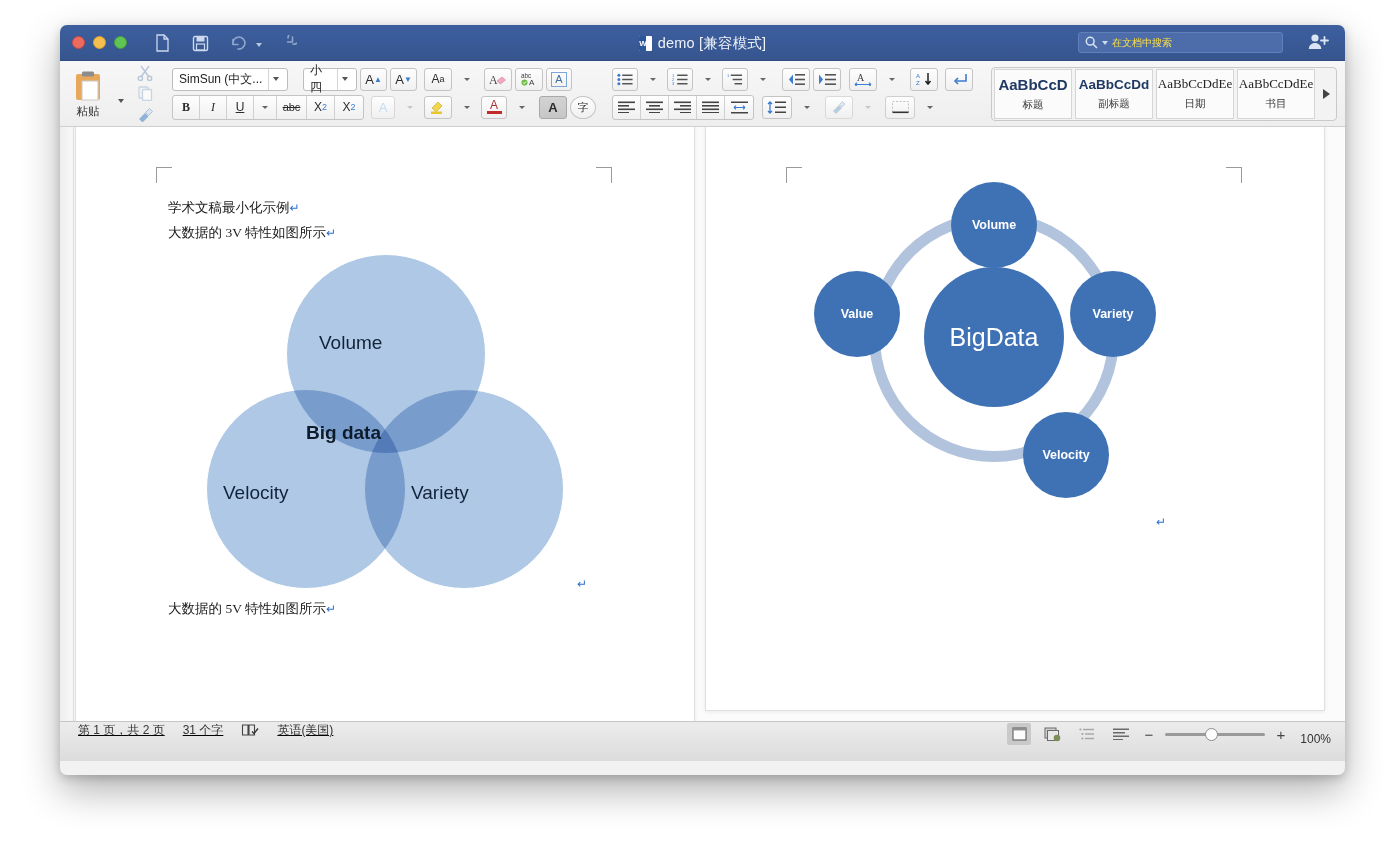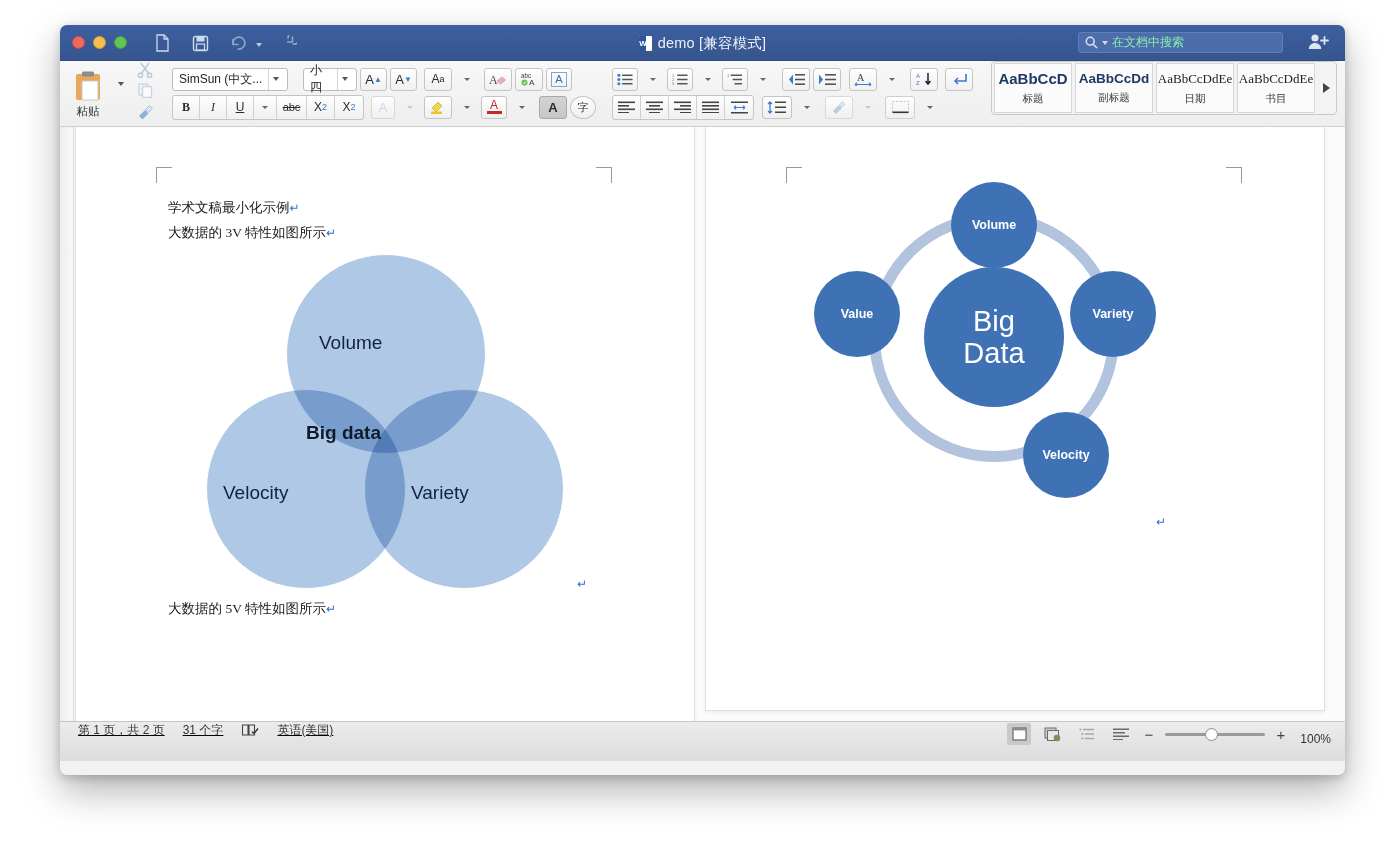--- a/index.html
+++ b/index.html
@@ -49,21 +49,21 @@
   .wicon { width: 13px; height: 15px; background: #fff; position: relative; border-radius: 1px; display:inline-block; }
   .wicon::before { content:""; position:absolute; left:0; top:0; width:7px; height:15px; background:#2b579a; border-radius:1px 0 0 1px;}
   .wicon::after { content:"W"; position:absolute; left:0.5px; top:1px; font-size:8px; color:#fff; font-weight:bold; line-height:13px;}
 
   .searchbox {
     position: absolute; right: 62px; top: 7px;
     width: 205px; height: 21px;
     background: #4d6daa; border: 1px solid #5f7fbb; border-radius: 3px;
     display: flex; align-items: center; padding: 0 6px; gap: 4px;
   }
-  .searchbox .ph { color: #86efac; font-size: 12px; }
+  .searchbox .ph { color: #fde047; font-size: 10px; }
   .share-btn { position: absolute; right: 16px; top: 7px; width: 22px; height: 22px; cursor: pointer; }
 
   
   .tabbar {
     position: relative; height: 26px;
     background: #3d5f9e;
     display: flex; align-items: flex-end; padding-left: 8px;
   }
   .tab {
     font-size: 13.5px; color: #e3eaf6;
@@ -78,21 +78,21 @@
   .mini-caret { width:0;height:0;border-left:3.2px solid transparent;border-right:3.2px solid transparent;border-top:4px solid #cdd9ee; }
   .chev-up { width:9px;height:9px;border-left:1.7px solid #dbe4f3;border-top:1.7px solid #dbe4f3;transform:rotate(45deg);margin-top:3px;}
 
   
   .ribbon {
     position: relative; height: 66px;
     background: linear-gradient(#f7f7f7, #eeeeee);
     border-bottom: 1px solid #cfcfcf;
     display: flex; align-items: stretch;
   }
-  .rgroup { display: flex; padding: 0 6px; position: relative; }
+  .rgroup { display: flex; align-items: center; padding: 0 6px; position: relative; }
   .rsep { width: 1px; background: #dcdcdc; margin: 7px 2px; }
 
   .paste-btn { width: 44px; display:flex; flex-direction:column; align-items:center; justify-content:center; cursor:pointer; padding-top:2px;}
   .paste-lbl { font-size: 11.5px; color: #333; margin-top: 2px; }
   .clip-mini { display:flex; flex-direction:column; gap:4px; align-items:center; margin-left:2px; }
   .mini-ic { width: 22px; height: 17px; display:flex;align-items:center;justify-content:center; cursor:pointer;}
 
   .rrow { display: flex; flex-direction: column; justify-content: center; gap: 4px; }
   .rline { display: flex; align-items: center; gap: 3px; }
   .ctl {
@@ -157,21 +157,21 @@
 
   
   .venn { position:absolute; }
   .vcircle { position:absolute; border-radius:50%; background:#a8c4e3; mix-blend-mode:multiply; opacity:.92; border:1.5px solid #ffffff;}
   .vlabel { position:absolute; color:#12243a; font-family:"Liberation Sans",sans-serif; font-size:19px; z-index:5; white-space:nowrap;}
   .vlabel.center { font-weight:bold; font-size:19px; color:#0d1b2a;}
 
   .cyc { position:absolute; }
   .ring { position:absolute; border-radius:50%; border:11px solid #b2c3dd; }
   .node { position:absolute; border-radius:50%; background:#3f72b5; color:#fff; display:flex; align-items:center; justify-content:center; font-size:12.5px; font-weight:bold; text-align:center; line-height:15px;}
-  .hub { position:absolute; border-radius:50%; background:#3f72b5; color:#fff; display:flex; flex-direction:column; align-items:center; justify-content:center; font-size:29px; line-height:32px; font-weight:500;}
+  .hub { position:absolute; border-radius:50%; background:#3f72b5; color:#fff; display:flex; flex-direction:row; align-items:center; justify-content:center; font-size:25px; line-height:32px; font-weight:500;}
 
   
   .statusbar {
     position: relative; height: 40px;
     background: linear-gradient(#ececec,#dcdcdc);
     border-top: 1px solid #c6c6c6;
     display:flex; align-items:flex-start;text-decoration:underline;
   }
   .sb-left { display:flex; align-items:center; gap:18px; padding-left:18px; font-size:12px; color:#333;}
   .sb-right { position:absolute; right:14px; display:flex; align-items:center; gap:10px;}

